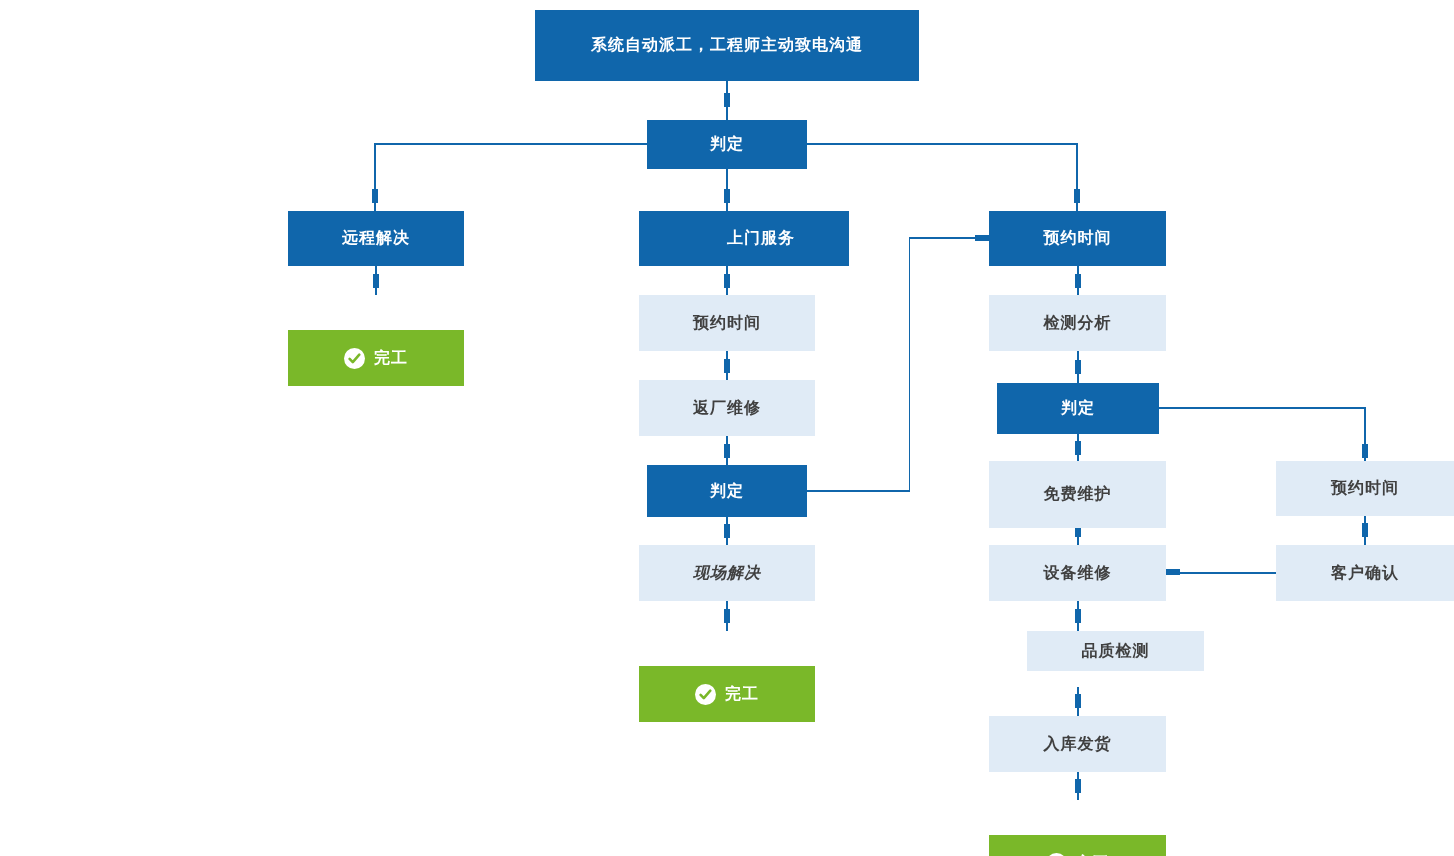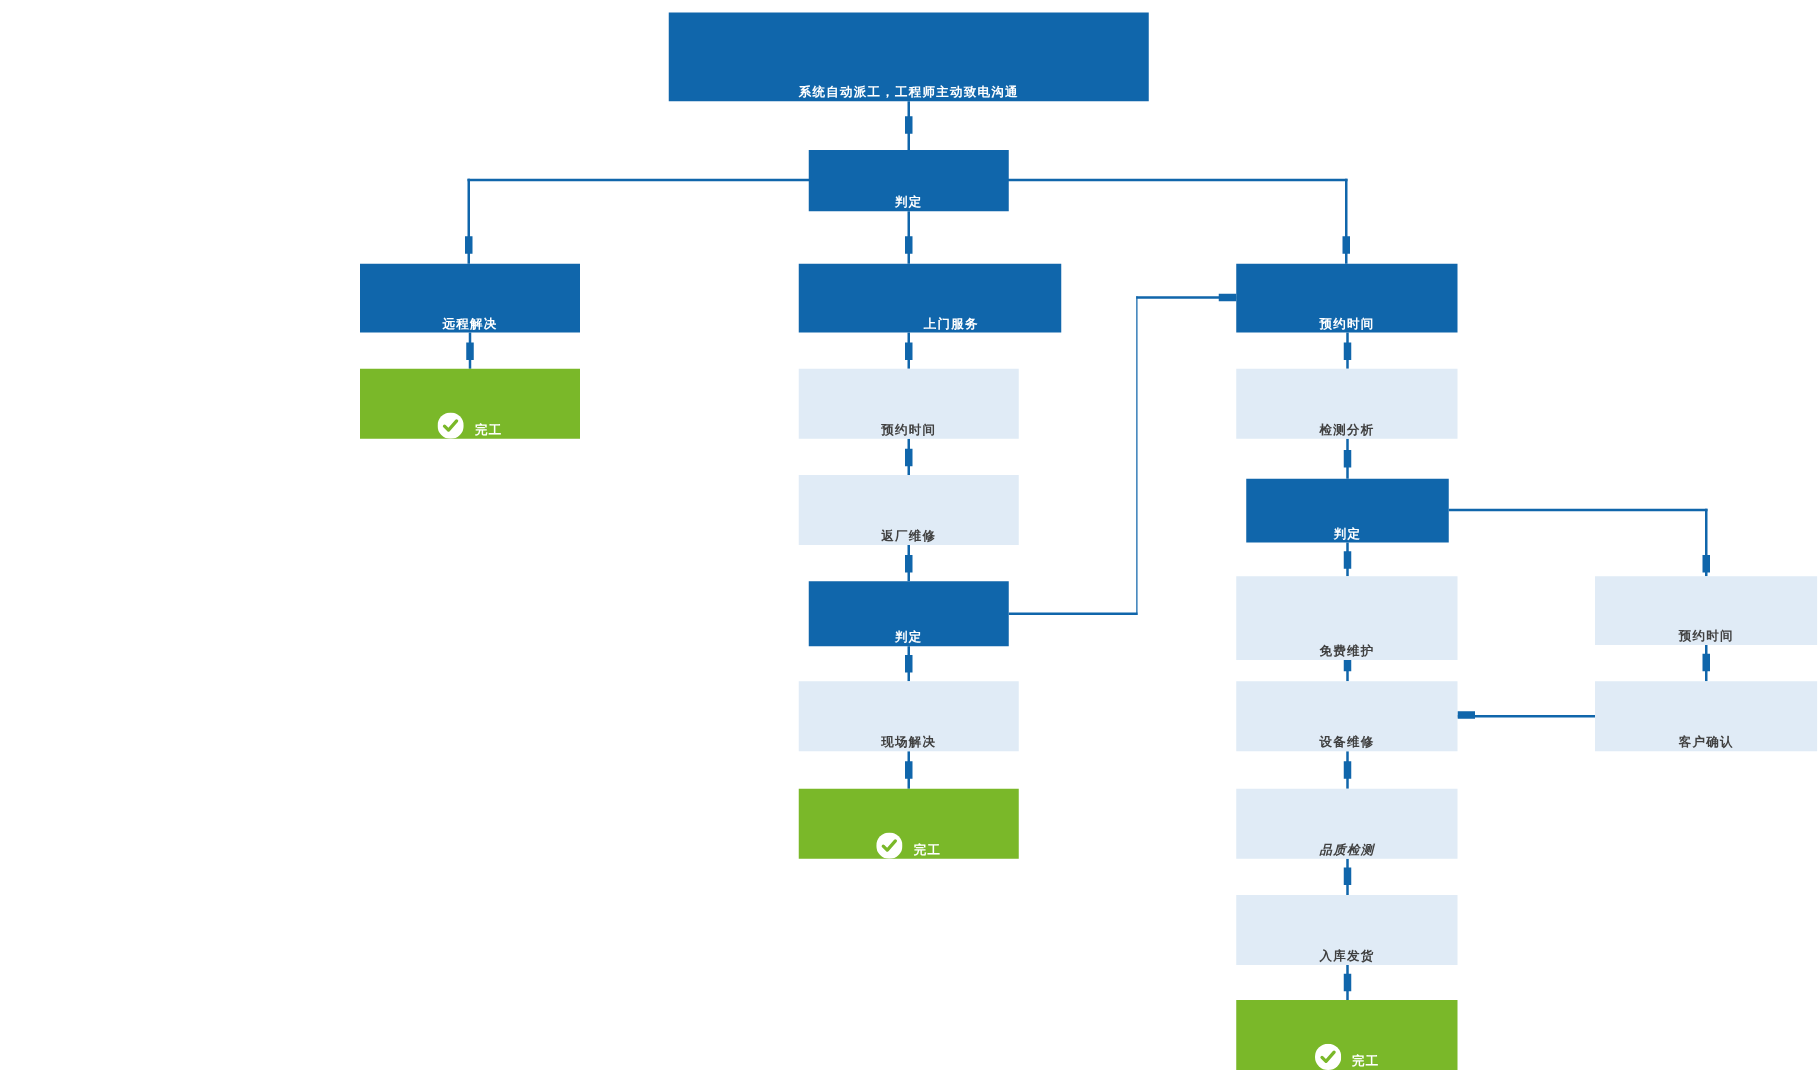--- a/index.html
+++ b/index.html
@@ -7,30 +7,30 @@
     position: relative;
     width: 1454px;
     height: 856px;
     background: #ffffff;
     font-family: "Liberation Sans", sans-serif;
     overflow: hidden;
   }
   .node {
     position: absolute;
     display: flex;
-    align-items: flex-end;
+    align-items: center;
     justify-content: center;
     font-weight: bold;
-    font-size: 10px;
+    font-size: 16px;
     letter-spacing: 1px;
     white-space: nowrap;
   }
   .dark  { background: #1066ab; color: #ffffff; }
   .light { background: #e0ebf6; color: #404040; }
-  .green { background: #7ab829; color: #ffffff; }
+  .green { background: #7ab829; color: #ffffff; margin-top: 35px; }
   .green .icon-gap { width: 9px; }
   .line, .stub { position: absolute; background: #1066ab; }
 </style>
 </head>
 <body>
 
 <div class="canvas">
 
   <div class="line" style="left:726px;top:81px;width:2px;height:39px;"></div>
   <div class="stub" style="left:724px;top:93px;width:6px;height:14px;"></div>
@@ -130,21 +130,21 @@
   </div>
 
   <div class="node light" style="left:639px;top:380px;width:176px;height:56px;">
     <span>返厂维修</span>
   </div>
 
   <div class="node dark" style="left:647px;top:465px;width:160px;height:52px;">
     <span>判定</span>
   </div>
 
-  <div class="node light" style="left:639px;top:545px;width:176px;height:56px;">
+  <div class="node light" style="left:639px;top:545px;width:176px;height:56px;font-style:italic;">
     <span>现场解决</span>
   </div>
 
   <div class="node green" style="left:639px;top:631px;width:176px;height:56px;">
     <svg width="21" height="21" viewBox="0 0 21 21">
       <circle cx="10.5" cy="10.5" r="10.5" fill="#ffffff"></circle>
       <path d="M5.6 10.9l3.2 3.2 6.5-7.4" fill="none" stroke="#7ab829" stroke-width="2.6" stroke-linecap="round" stroke-linejoin="round"></path>
     </svg>
     <span class="icon-gap"></span>
     <span>完工</span>
@@ -163,21 +163,21 @@
   </div>
 
   <div class="node light" style="left:989px;top:461px;width:177px;height:67px;">
     <span>免费维护</span>
   </div>
 
   <div class="node light" style="left:989px;top:545px;width:177px;height:56px;">
     <span>设备维修</span>
   </div>
 
-  <div class="node light" style="left:989px;top:631px;width:177px;height:56px;font-style:italic;">
+  <div class="node light" style="left:1027px;top:631px;width:177px;height:40px;">
     <span>品质检测</span>
   </div>
 
   <div class="node light" style="left:989px;top:716px;width:177px;height:56px;">
     <span>入库发货</span>
   </div>
 
   <div class="node green" style="left:989px;top:800px;width:177px;height:56px;">
     <svg width="21" height="21" viewBox="0 0 21 21">
       <circle cx="10.5" cy="10.5" r="10.5" fill="#ffffff"></circle>

